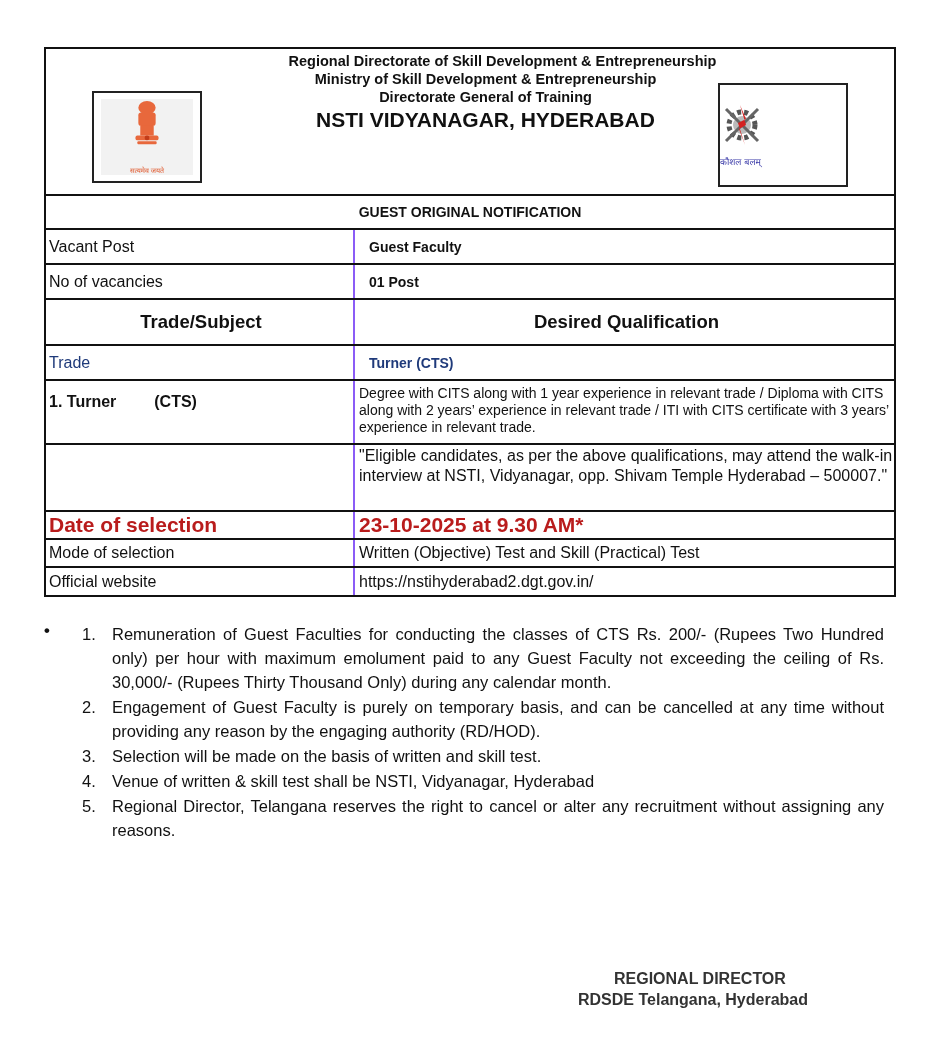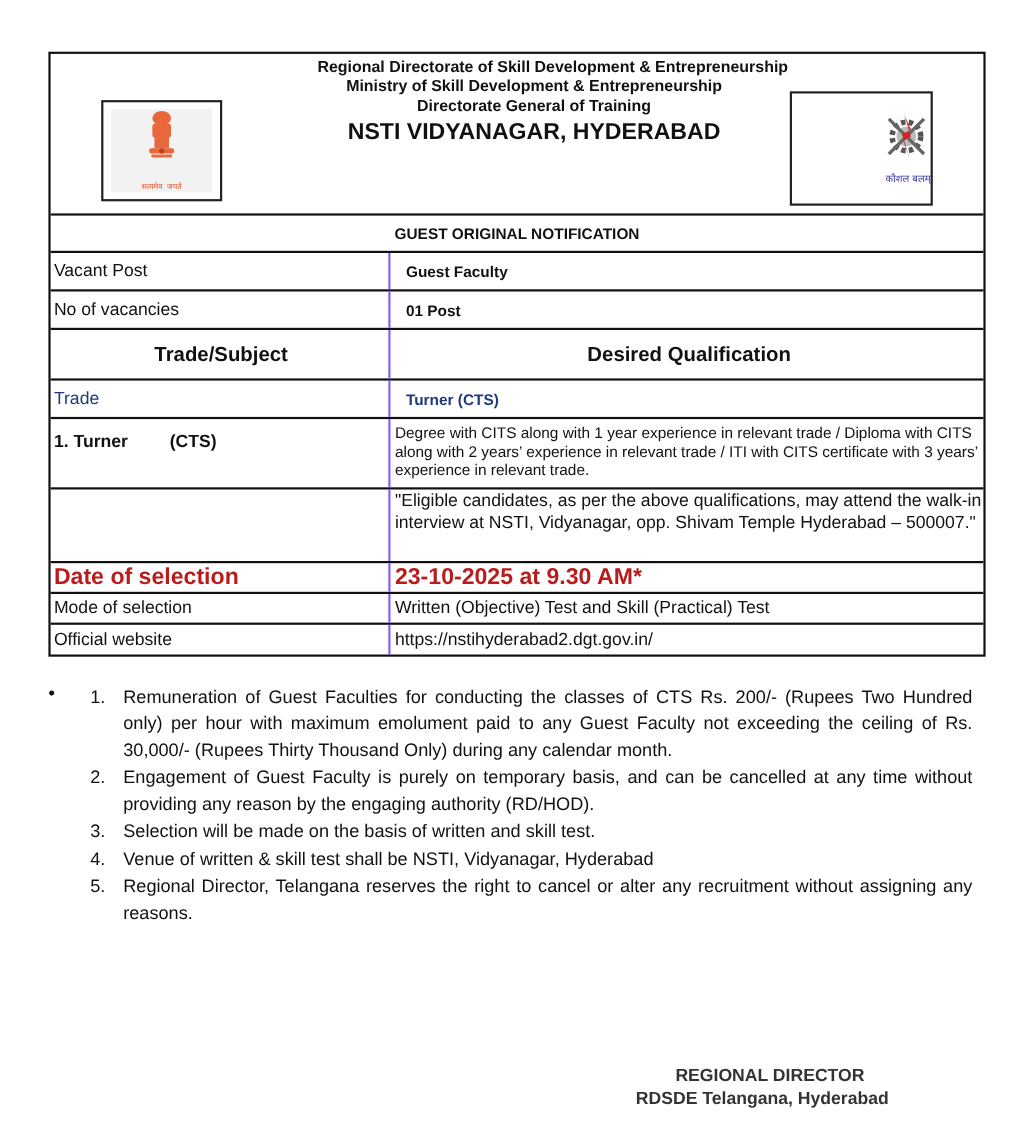--- a/index.html
+++ b/index.html
@@ -13,25 +13,25 @@
   .header-block { position: relative; height: 147px; border-bottom: 2px solid #111; }
   .emblem-box {
     position: absolute; left: 46px; top: 42px; width: 110px; height: 92px;
     border: 2px solid #222; background: #fff;
     display: flex; flex-direction: column; align-items: center; justify-content: center;
   }
   .emblem-inner {
     width: 92px; height: 76px; background: #f2f2f2;
     display: flex; flex-direction: column; align-items: center; justify-content: center;
   }
-  .emblem-caption { font-size: 7px; color: #e0562a; margin-top: 17px; font-family: Liberation Mono, monospace; }
+  .emblem-caption { font-size: 7px; color: #e0562a; margin-top: 17px; font-family: Liberation Serif, serif; }
   .skill-box {
     position: absolute; left: 672px; top: 34px; width: 130px; height: 104px;
     border: 2px solid #222; background: #fff;
-    display: flex; flex-direction: column; align-items: flex-end; justify-content: center;
+    display: flex; flex-direction: column; align-items: flex-start; justify-content: center;
   }
   .skill-caption { font-size: 9px; color: #3a3aa8; margin-top: 4px; font-family: "DejaVu Sans", sans-serif; }
 
   .hdr-lines { position: absolute; left: 0; right: 0; top: 3px; text-align: center; padding-left: 47px; }
   .hdr-l1 { font-size: 14.5px; font-weight: bold; line-height: 18px; margin-left: 18px; }
   .hdr-l2 { font-size: 14.5px; font-weight: bold; line-height: 18px; margin-left: -16px; }
   .hdr-l3 { font-size: 14.5px; font-weight: bold; line-height: 19px; margin-left: -16px; }
   .hdr-l4 { font-size: 21px; font-weight: bold; line-height: 26px; margin-left: -16px; }
 
   .row { display: flex; border-bottom: 2px solid #111; }

